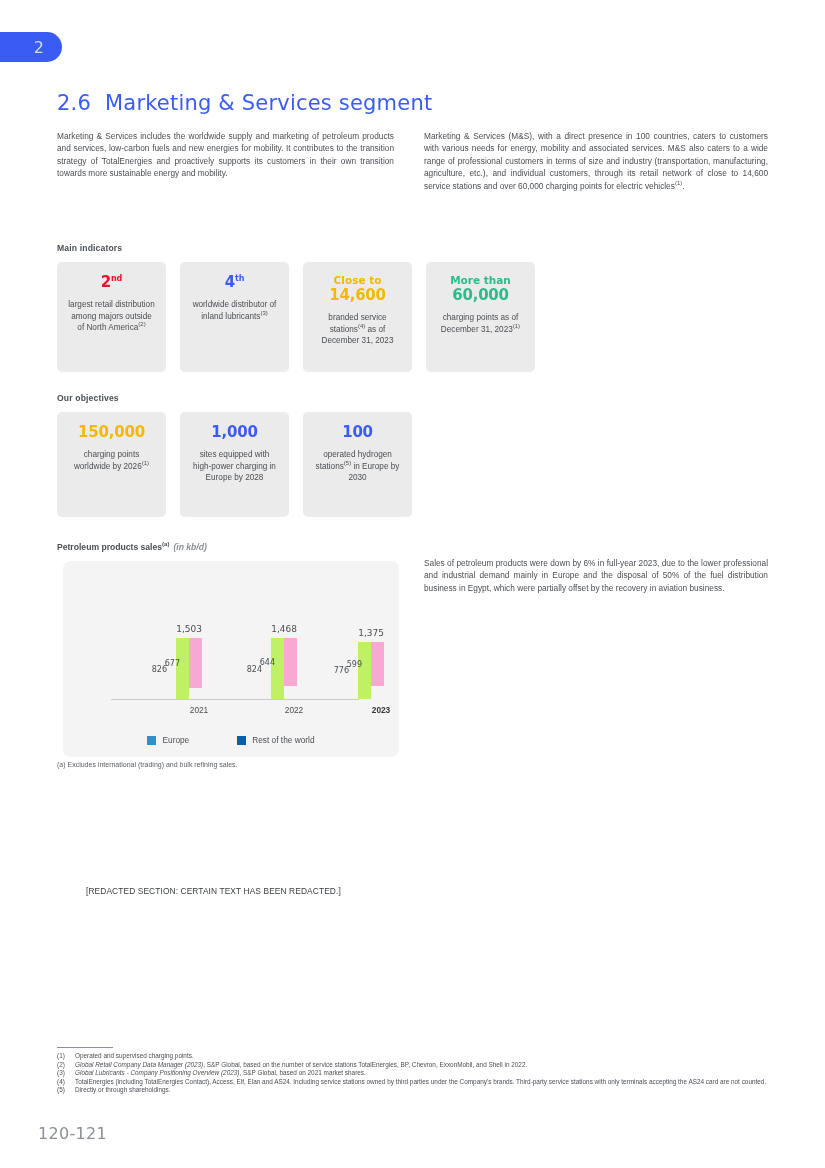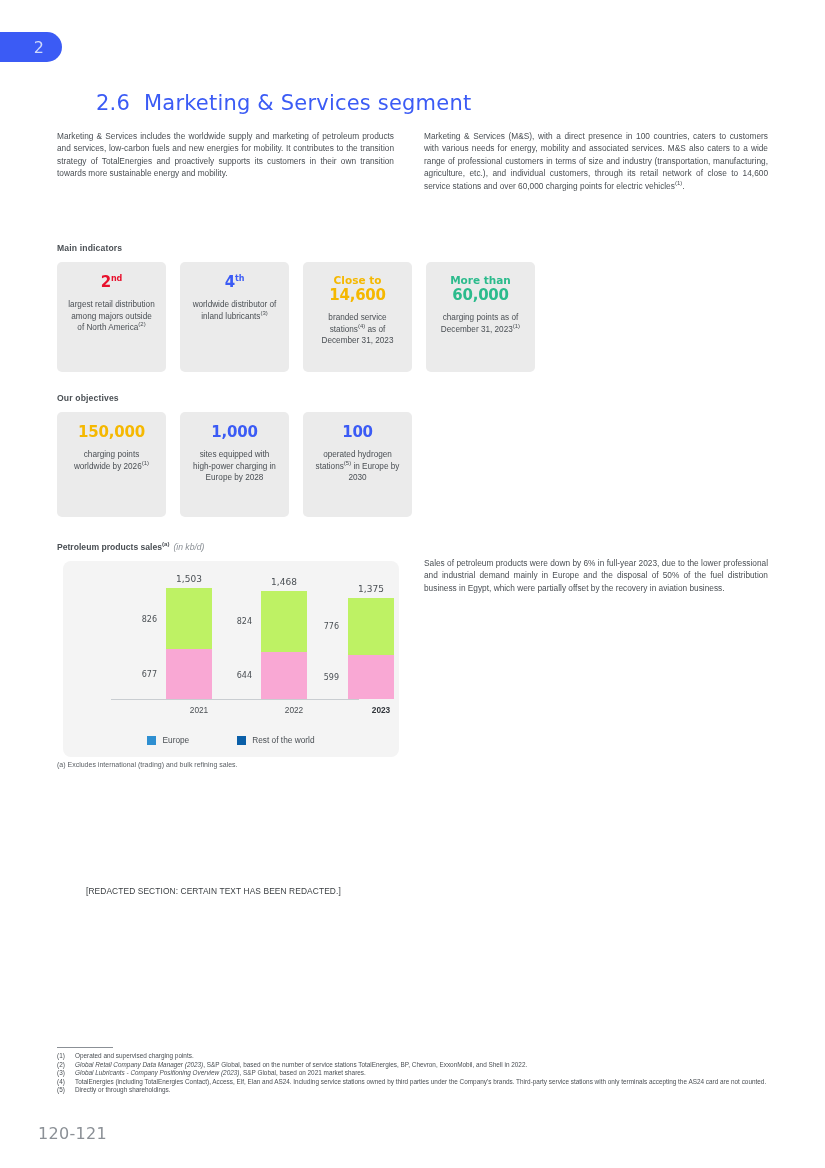--- a/index.html
+++ b/index.html
@@ -26,21 +26,21 @@
     font-family: "DejaVu Sans", sans-serif;
   }
 
   
   .section-title {
     position: absolute; left: 57px; top: 91px;
     color: #3B5BF5;
     font-size: 21px; font-weight: 400; letter-spacing: .2px;
     font-family: "DejaVu Sans", sans-serif;
   }
-  .section-title .num { margin-right: 14px; margin-left: 39px; }
+  .section-title .num { margin-right: 14px; }
 
   
   .intro { position: absolute; top: 130px; }
   .intro.left  { left: 57px;  width: 337px; }
   .intro.right { left: 424px; width: 344px; }
   .intro p {
     font-size: 8.3px; line-height: 12.4px;
     text-align: justify; color: #4a4f54;
   }
   sup { font-size: 6px; vertical-align: super; line-height: 0; }
@@ -83,33 +83,33 @@
   .c-blue   { color: #3B5BF5; }
   .c-yellow { color: #F5B800; }
   .c-green  { color: #2BBB8C; }
 
   
   .chart-head {
     position: absolute; left: 57px; top: 542px;
     font-size: 8.6px; font-weight: bold; color: #4a4f54;
   }
   .chart-head .unit {
-    font-weight: normal; font-style: italic; color: #8b9096; margin-left: 4px;
+    font-weight: bold; font-style: italic; color: #8b9096; margin-left: 4px;
   }
   .chart-card {
     position: absolute; left: 63px; top: 561px;
     width: 336px; height: 196px;
     background: #f4f4f4; border-radius: 8px;
   }
   .plot { position: absolute; left: 0; top: 0; width: 336px; height: 160px; }
   .bargroup {
     position: absolute; bottom: 22px;
     width: 26px;
-    display: flex; flex-direction: column; justify-content: flex-end;
-    align-items: center;
+    display: flex; flex-direction: row; justify-content: flex-end;
+    align-items: flex-start;
   }
   .bar-total {
     position: absolute; bottom: 100%;
     margin-bottom: 4px;
     font-size: 9px; color: #4a4f54; white-space: nowrap;
     font-family: "DejaVu Sans", sans-serif;
   }
   .seg { width: 46px; position: relative; }
   .seg.top { background: #bef264; }
   .seg.bot { background: #f9a8d4; }

